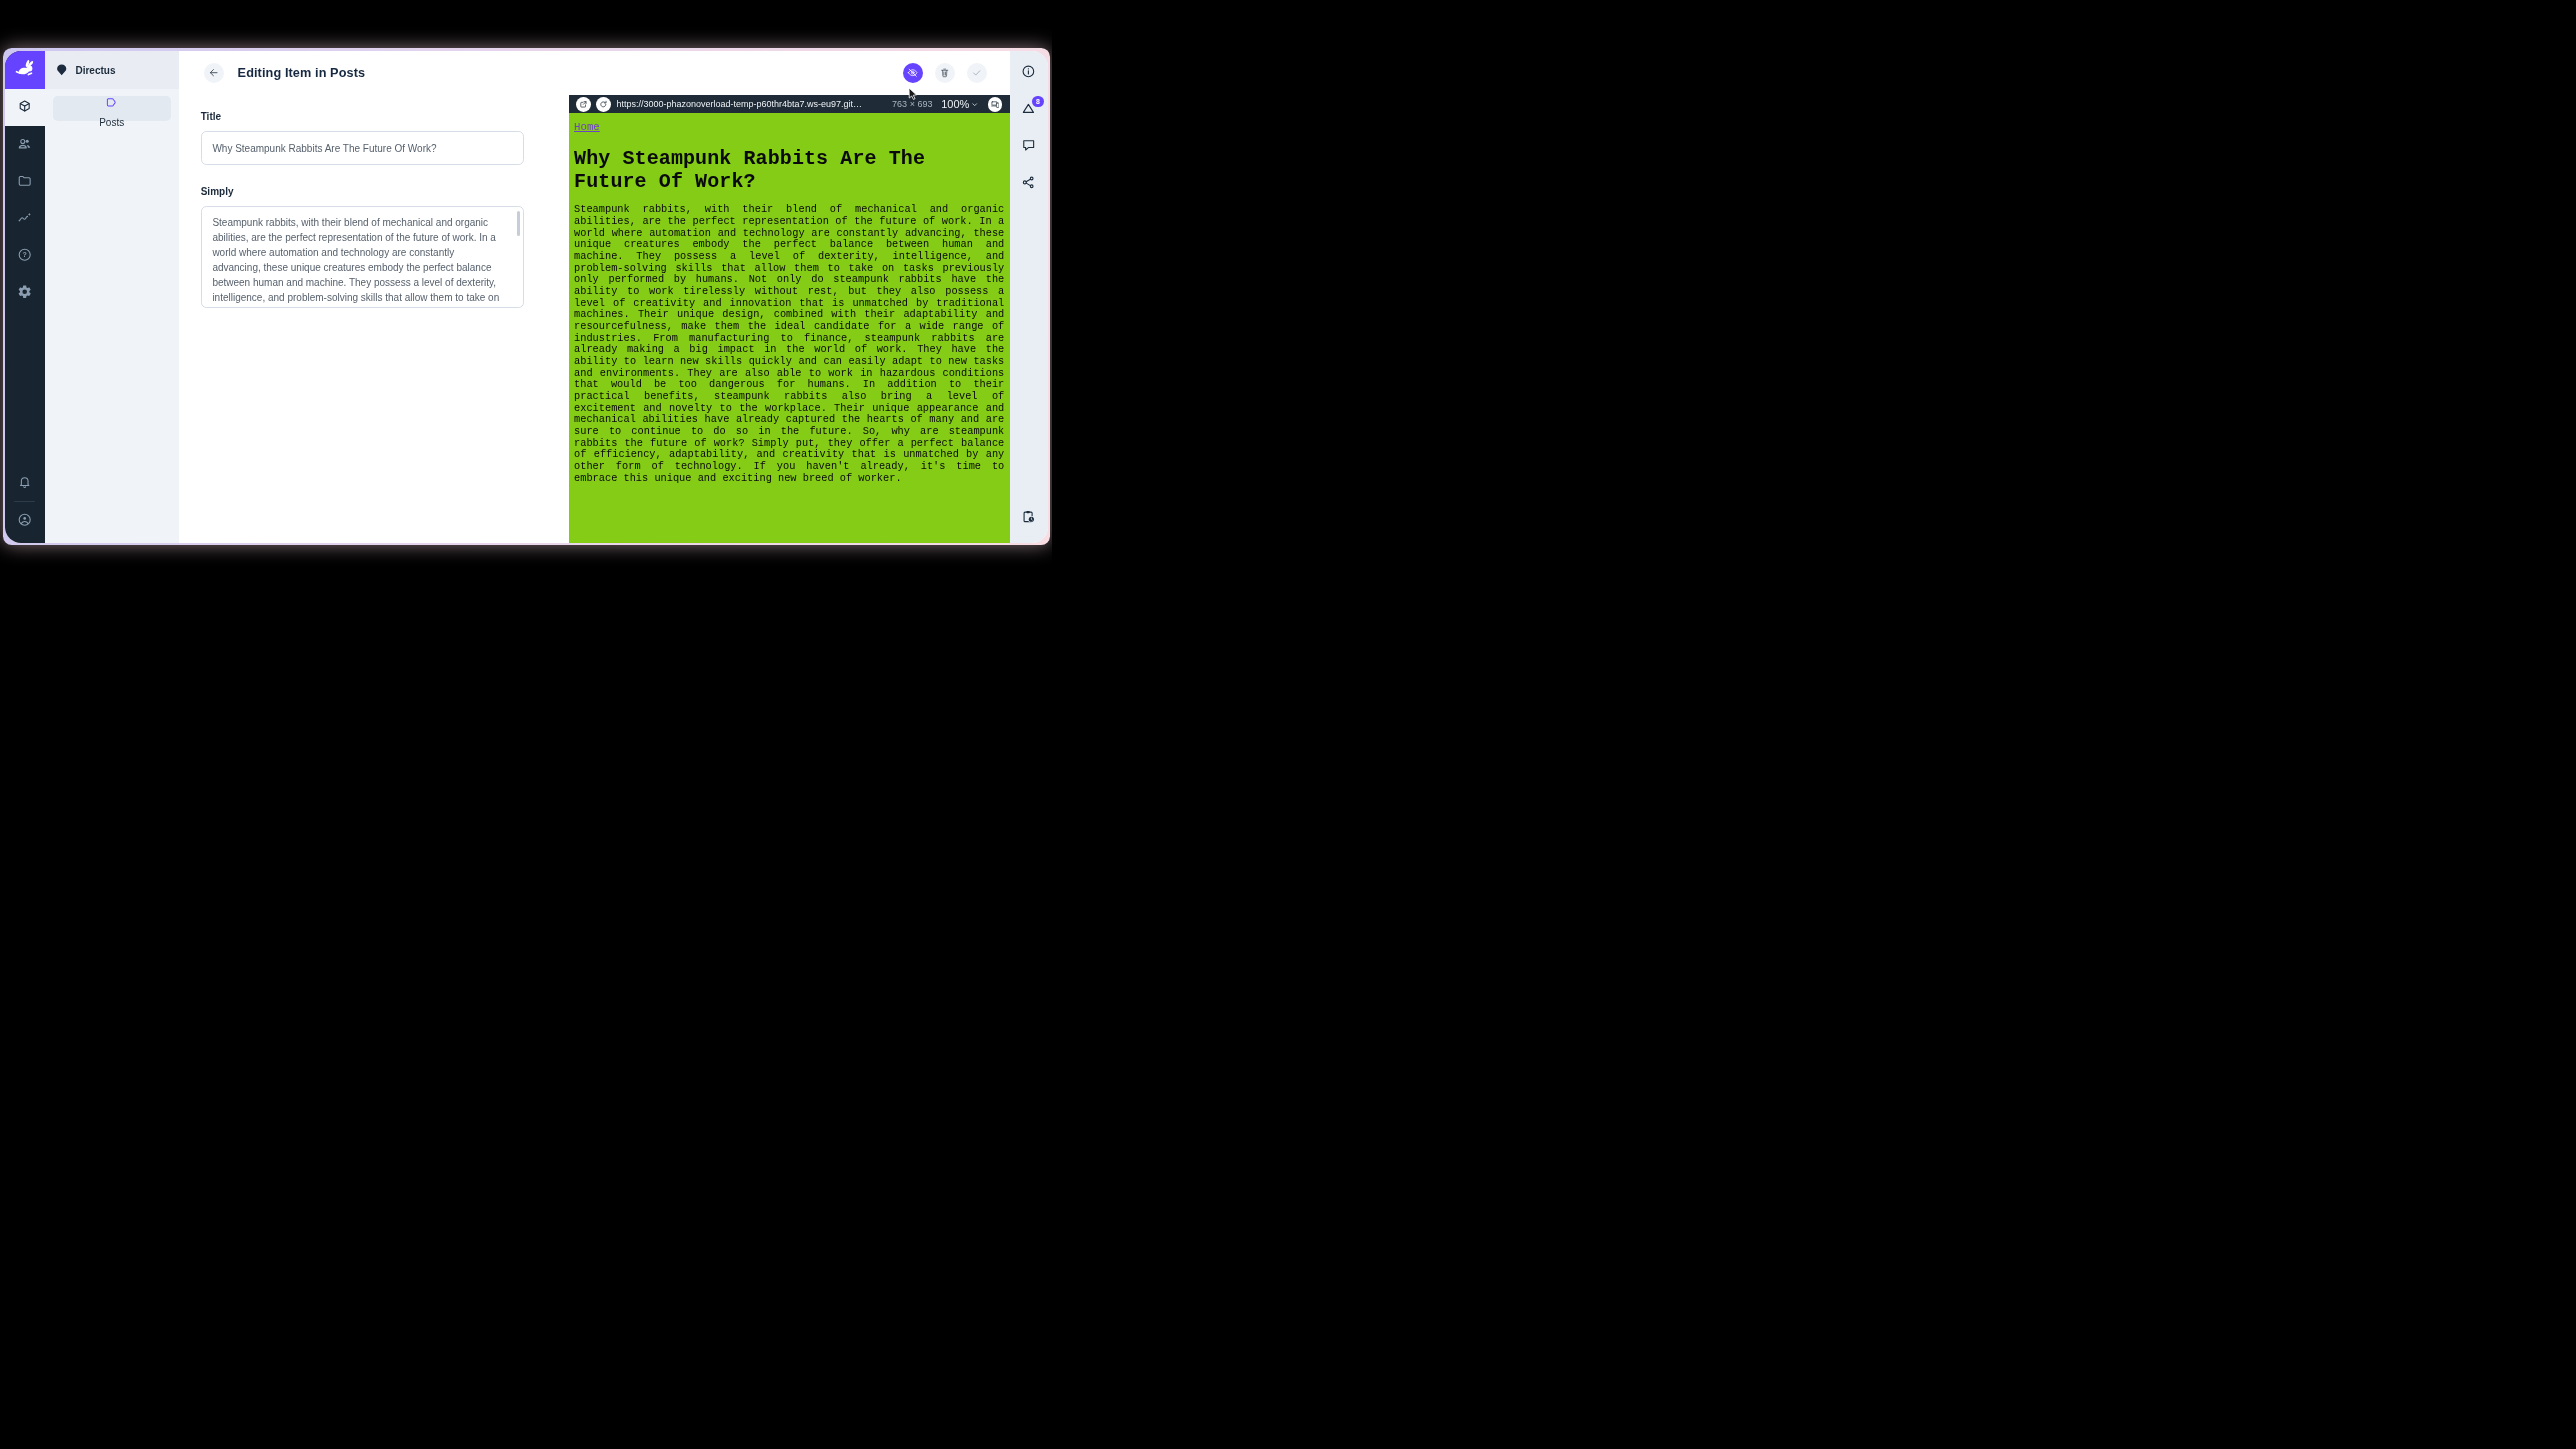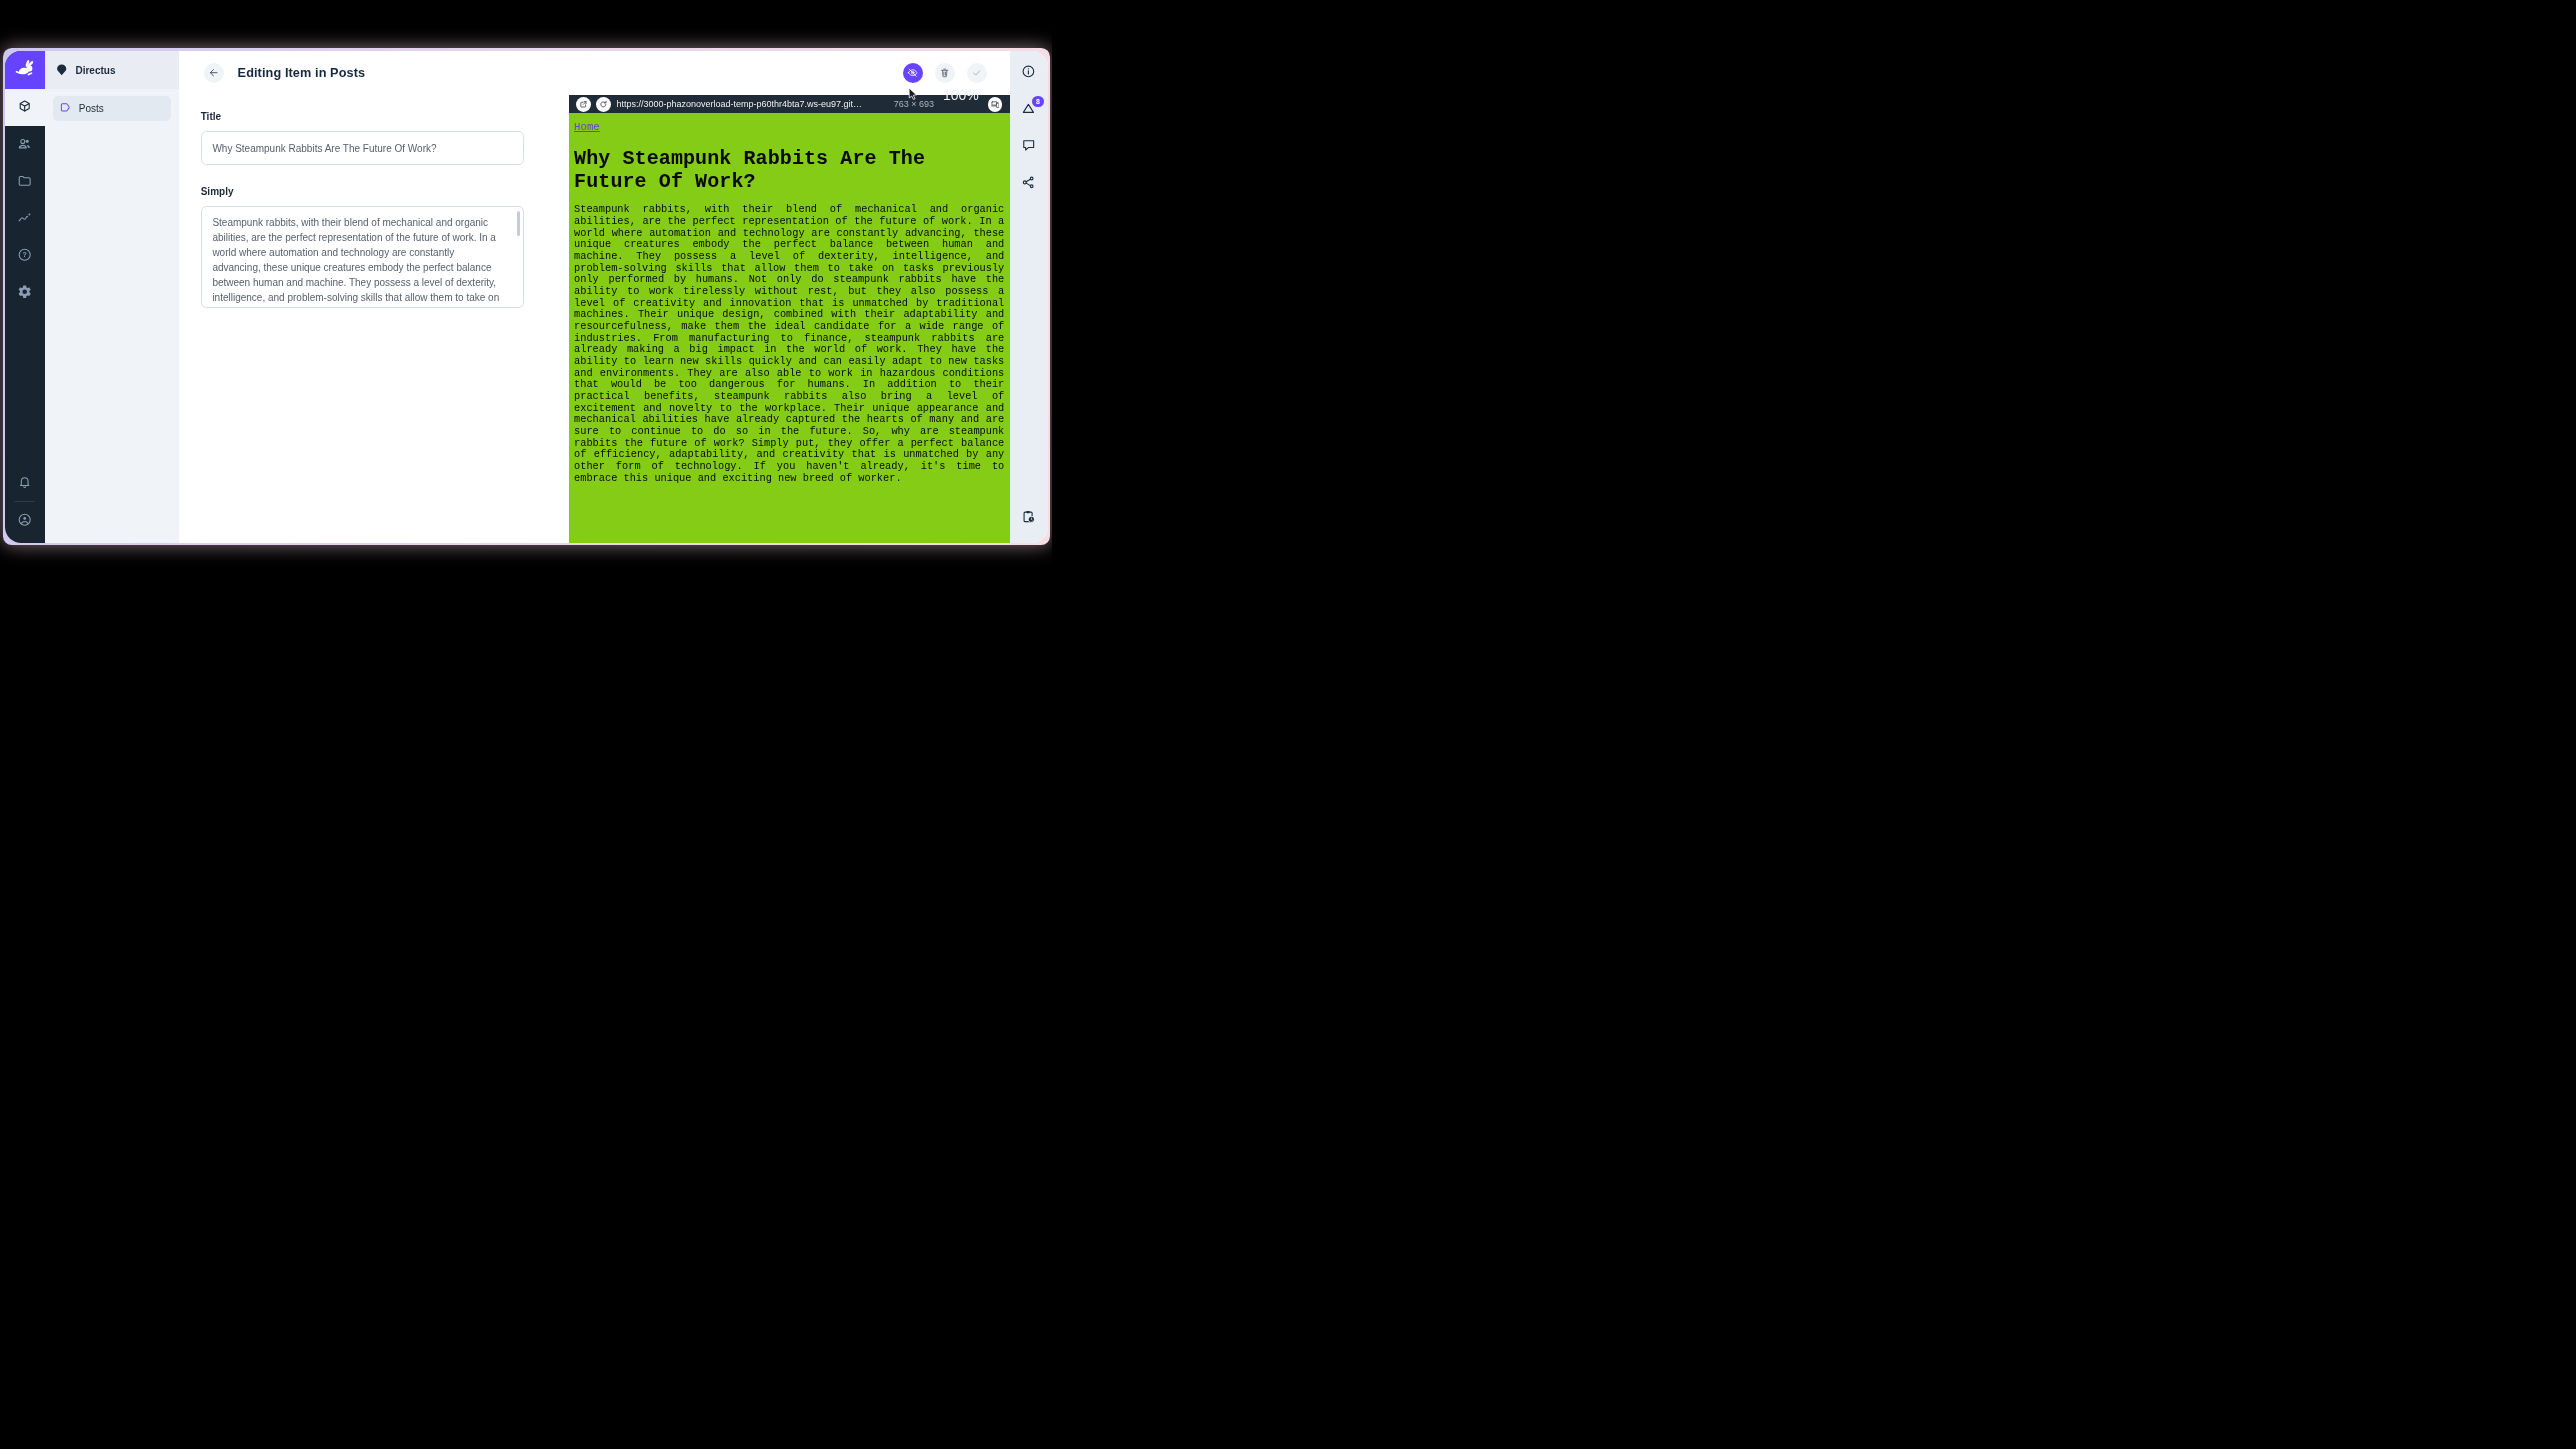--- a/index.html
+++ b/index.html
@@ -20,21 +20,21 @@
   .mod-item svg { width:15.4px; height:15.4px; }
   .mod-divider { height:1.3px; background:#2D3C4A; margin:0 9.4px; border-radius:0.7px; }
   .mod-bottom { margin-top:auto; padding-bottom:4px; }
 
   
   .sidebar { width:134px; background:#F0F4F9; flex-shrink:0; display:flex; flex-direction:column; }
   .project-header { height:38px; background:#E9EDF3; display:flex; align-items:center; gap:6.7px; padding:0 10.7px; flex-shrink:0; }
   .project-header svg { width:13.4px; height:13.4px; }
   .project-name { font-size:10px; font-weight:700; color:#1B2A3A; }
   .nav-item { margin:6.7px 8px 0; height:25px; border-radius:4.7px; display:flex; align-items:center; gap:6.7px;
-              padding:0 6.7px; font-size:10px; font-weight:500; color:#22303E; cursor:pointer; }
+              padding:0 6.7px; font-size:10px; font-weight:500; color:#22303E; cursor:pointer;flex-direction:column; }
   .nav-item.active { background:#E3E9F1; }
   .nav-item svg { width:12.7px; height:12.7px; }
 
   
   .main { flex:1; display:flex; flex-direction:column; min-width:0;justify-content:space-between; }
   .main-header { height:44px; background:#fff; display:flex; align-items:center; padding:0 23px 0 25.5px; flex-shrink:0; }
   .back-btn { width:20px; height:20px; border-radius:50%; background:#F0F4F9; display:grid; place-items:center; color:#3C4956; cursor:pointer; }
   .back-btn svg { width:11.4px; height:11.4px; }
   .page-title { margin-left:13.4px; font-size:12.7px; font-weight:700; color:#172940; letter-spacing:0.1px; }
   .header-actions { margin-left:auto; display:flex; gap:12px; }
@@ -54,21 +54,21 @@
               padding:8px 17.4px 0 10.7px; font-size:10px; line-height:15px; color:#57616D; overflow:hidden; cursor:text; }
   .textarea .scrollbar { position:absolute; right:2.7px; top:4px; width:3.4px; height:25.5px; border-radius:2px; background:#C6CDD7; }
 
   
   .preview-pane { flex:1; display:flex; flex-direction:column; min-width:0; }
   .url-bar { height:18px; background:#1F2B36; display:flex; align-items:center; gap:5.4px; padding:0 7.4px; flex-shrink:0; }
   .chip { width:14.8px; height:14.8px; border-radius:50%; background:#fff; display:grid; place-items:center; color:#222E38; flex-shrink:0; cursor:pointer; }
   .chip svg { width:8.7px; height:8.7px; }
   .url-text { font-size:9px; color:#EDF2F6; white-space:nowrap; overflow:hidden; }
   .viewport-dims { margin-left:auto; font-size:9px; color:#A7B5C2; white-space:nowrap; flex-shrink:0; }
-  .zoom-select { display:flex; align-items:center; gap:2px; color:#EDF2F6; font-size:14px; margin:0 3.4px; cursor:pointer; flex-shrink:0;flex-direction:column; }
+  .zoom-select { display:flex; align-items:center; gap:2px; color:#EDF2F6; font-size:11px; margin:0 3.4px; cursor:pointer; flex-shrink:0; }
   .zoom-select svg { width:7.4px; height:7.4px; }
 
   .preview-page { flex:1; background:#84cc16; padding:7.4px 5.4px 0; font-family:Liberation Mono, monospace; color:#0A0A0C; overflow:hidden; }
   .home-link { font-size:10.7px; color:#6F41C8; text-decoration:underline; cursor:pointer; }
   .article-title { font-size:20px; font-weight:700; margin:14px 0 11.4px; letter-spacing:0.1px; }
   .article-body { font-size:10.3px; line-height:1.135; text-align:justify; }
 
   
   .right-sidebar { width:38px; background:#E9EEF4; flex-shrink:0; display:flex; flex-direction:column; align-items:center; padding-top:2.7px; }
   .side-item { height:37px; width:100%; display:grid; place-items:center; color:#1C2C3D; position:relative; cursor:pointer; }

